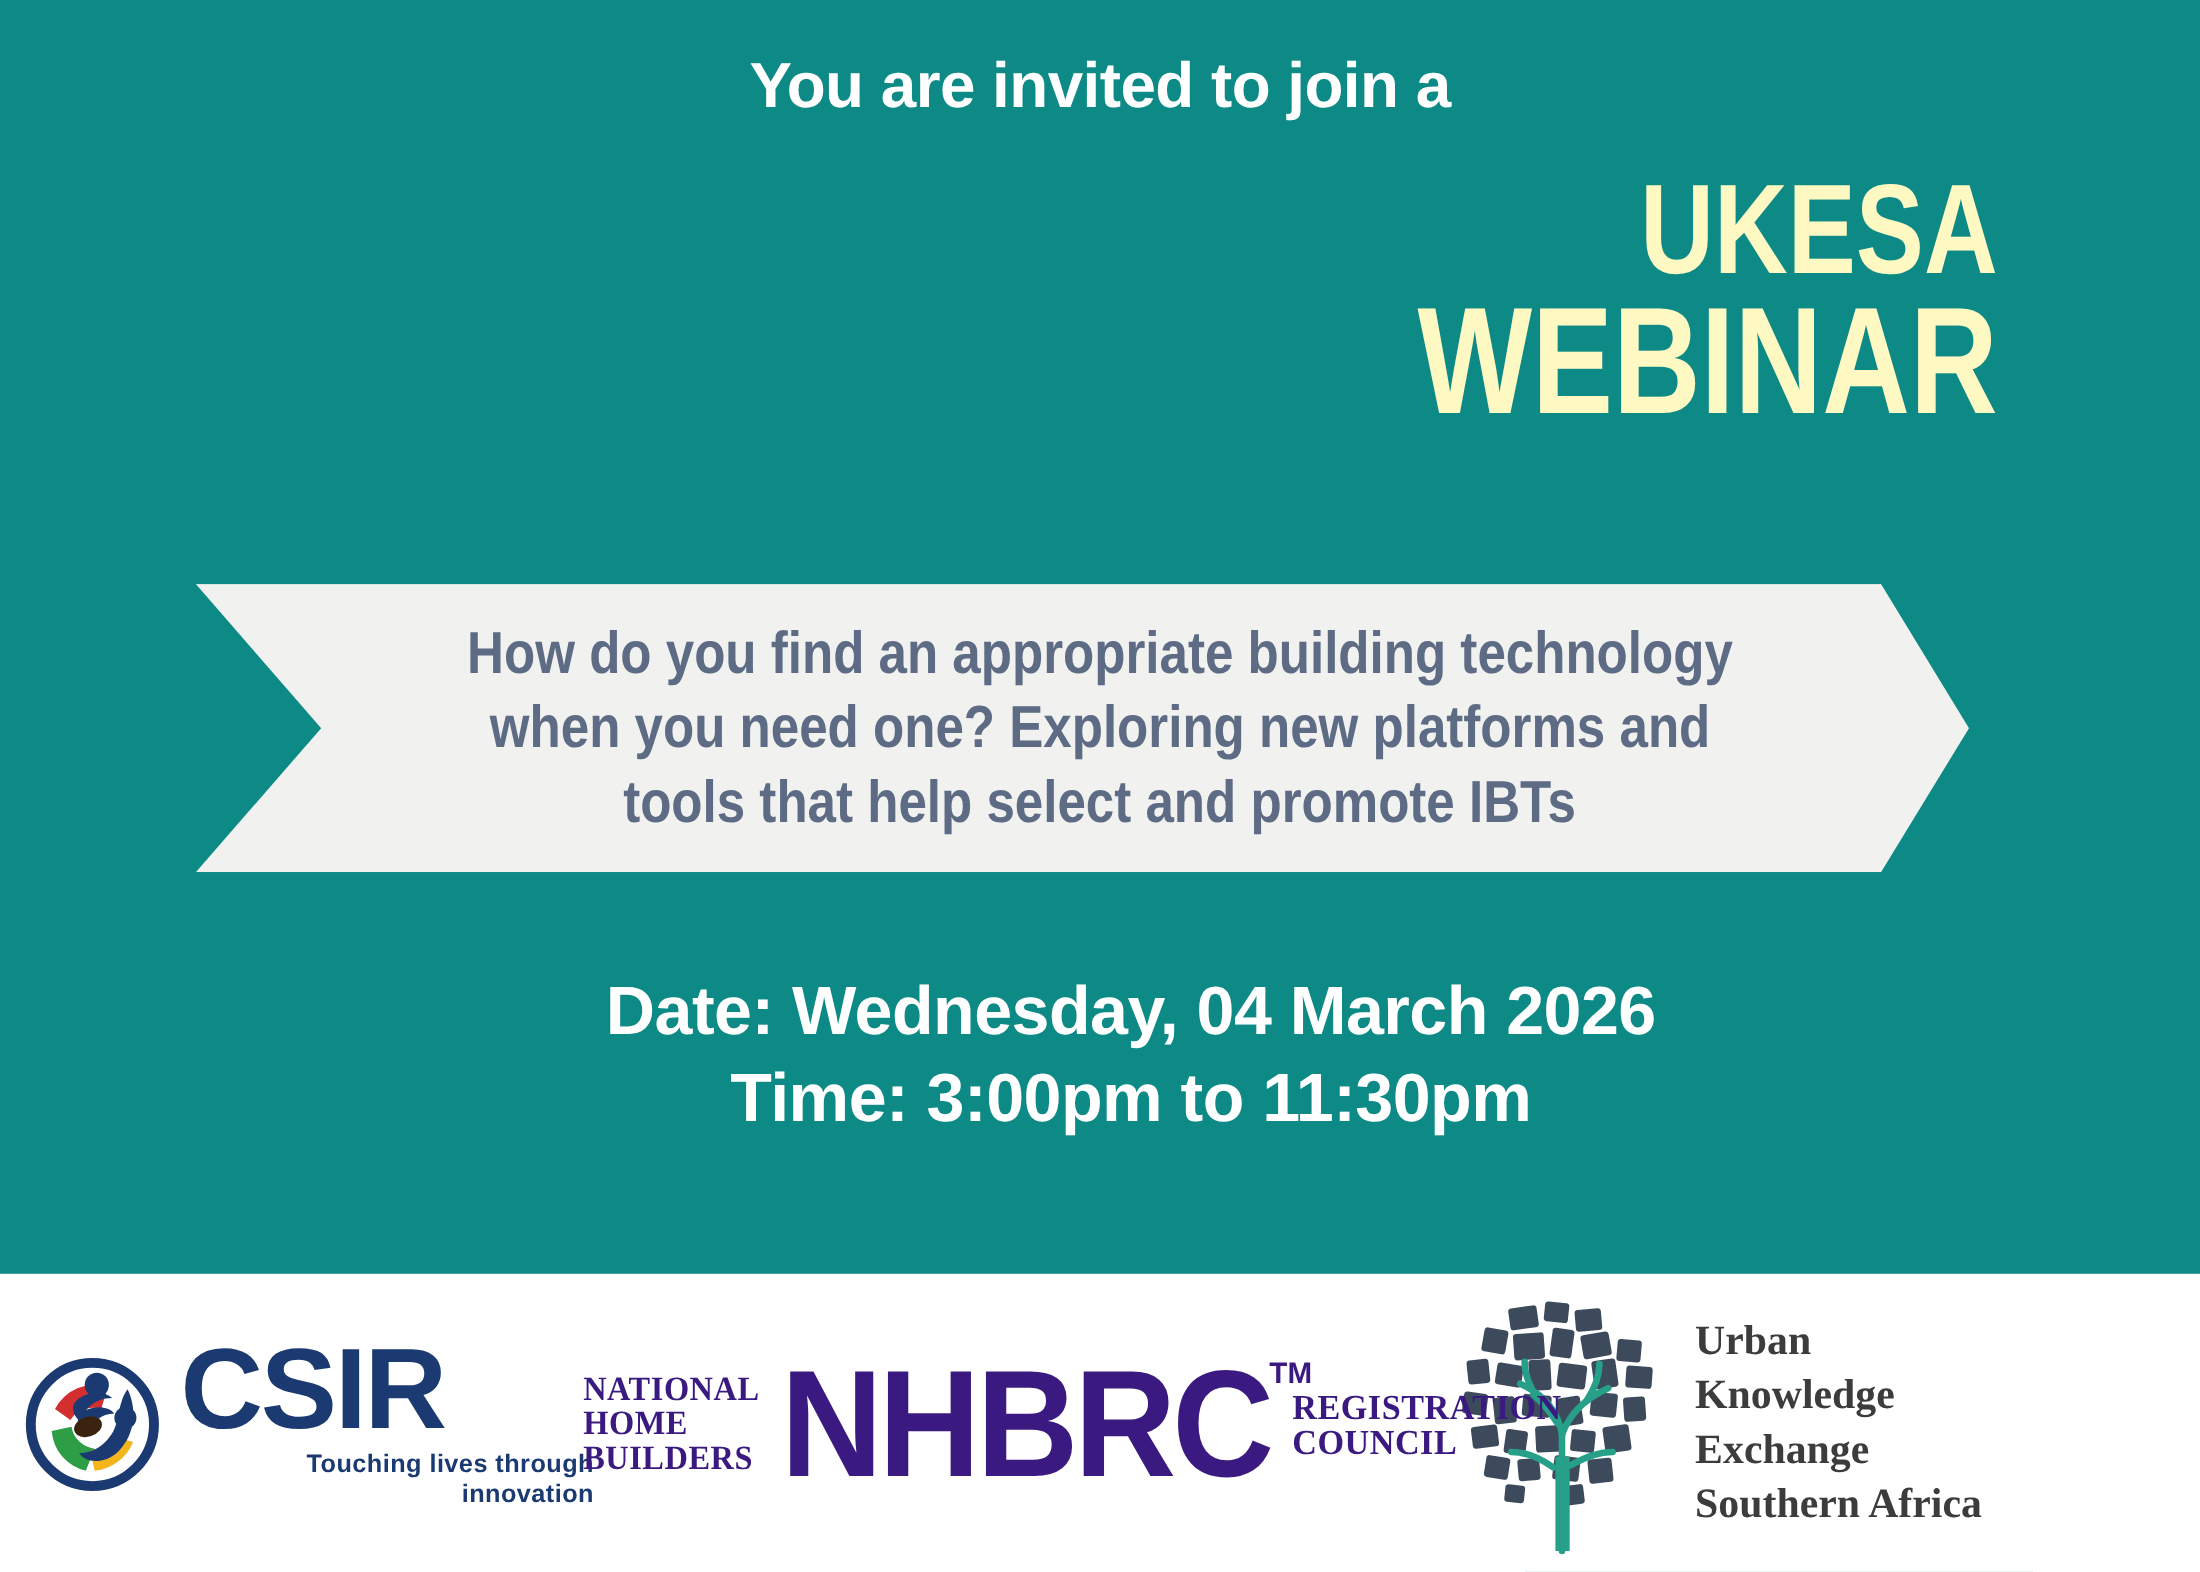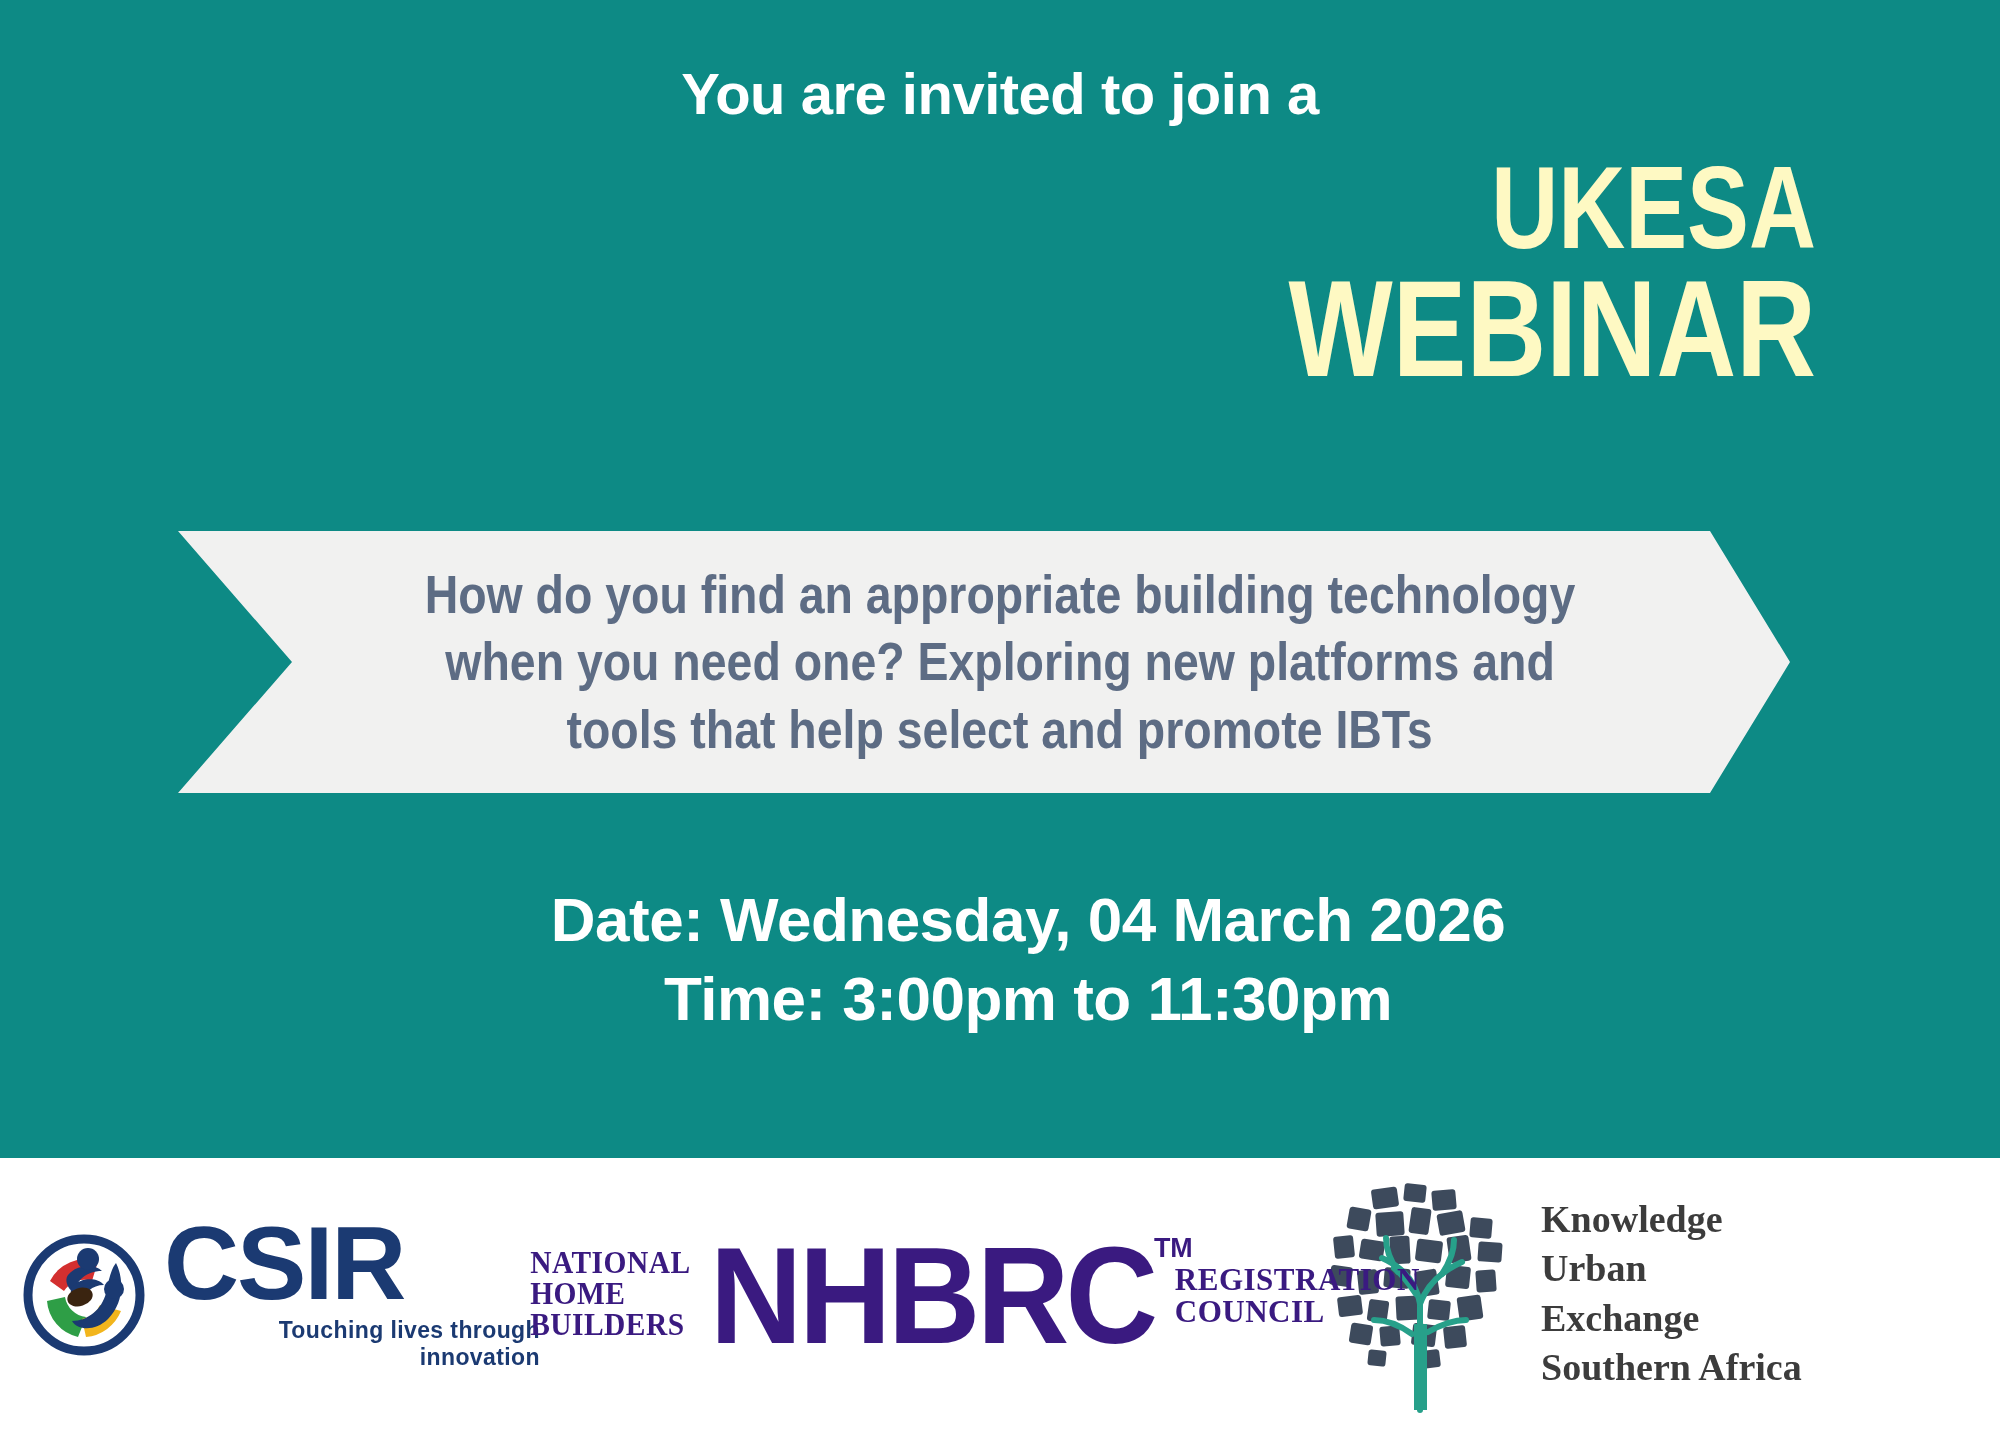--- a/index.html
+++ b/index.html
@@ -21,21 +21,20 @@
     position: absolute;
     top: 48px;
     left: 0;
     width: 100%;
     text-align: center;
     color: #ffffff;
     font-size: 58px;
     font-weight: 700;
     letter-spacing: -0.5px;
     line-height: 1.05;
-    margin-top: 16px;
   }
 
   
   .title-block {
     position: absolute;
     top: 150px;
     left: 16px;
     width: 100%;
     text-align: right;
     color: #fef9c3;
@@ -339,22 +338,22 @@
             <path d="M100 130 C108 108 124 96 142 88"></path>
             <path d="M92 160 C78 150 66 146 54 146"></path>
             <path d="M108 158 C122 150 134 146 146 146"></path>
             <path d="M78 98 C70 86 66 76 66 64"></path>
             <path d="M122 100 C130 88 134 78 134 66"></path>
             <path d="M96 120 C88 108 82 100 74 94"></path>
           </g>
           <path d="M94 236 L94 150 L107 150 L107 236 Z" fill="#27a08a"></path>
         </svg>
         <div class="ukesa-words">
+          <span>Urban</span>
           <span>Knowledge</span>
-          <span>Urban</span>
           <span>Exchange</span>
           <span>Southern Africa</span>
         </div>
       </div>
     </div>
 
   </div>
 </div>
 
 </body></html>

